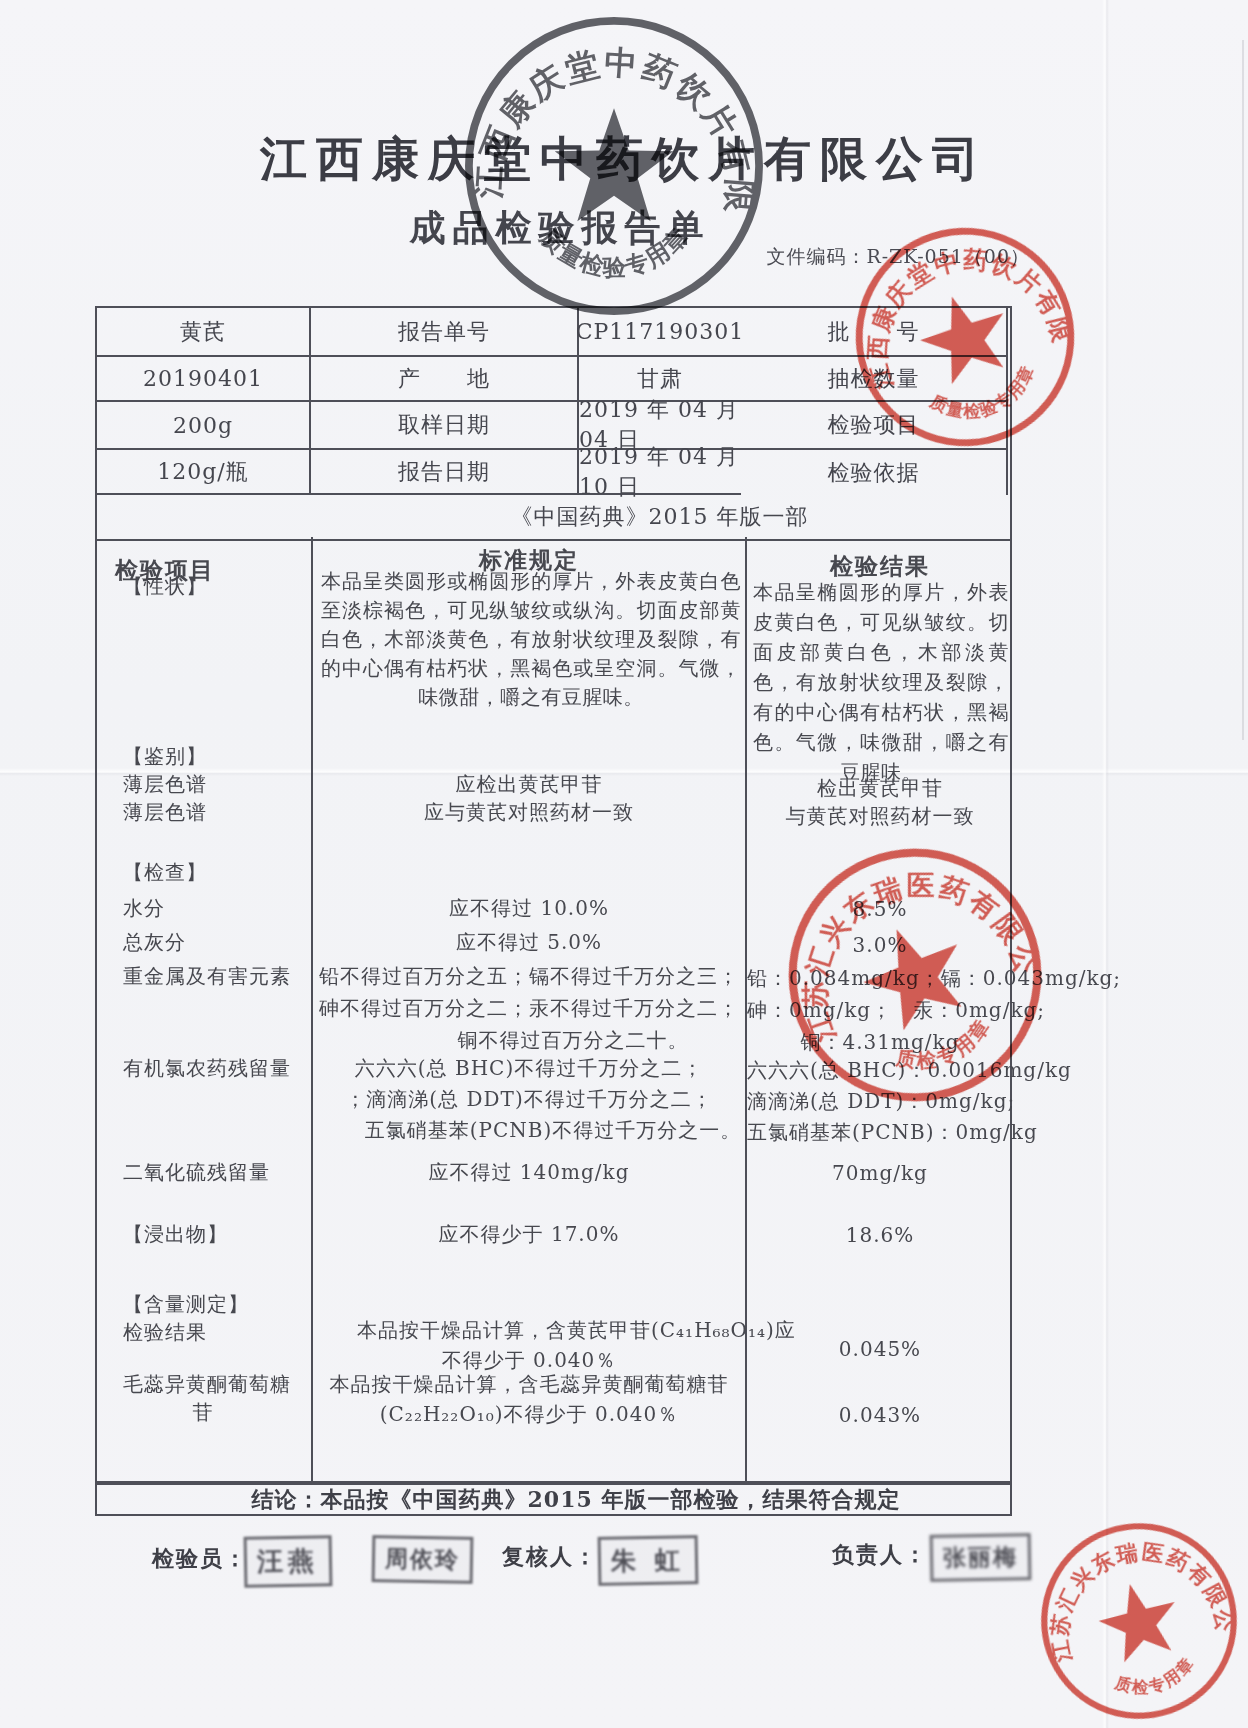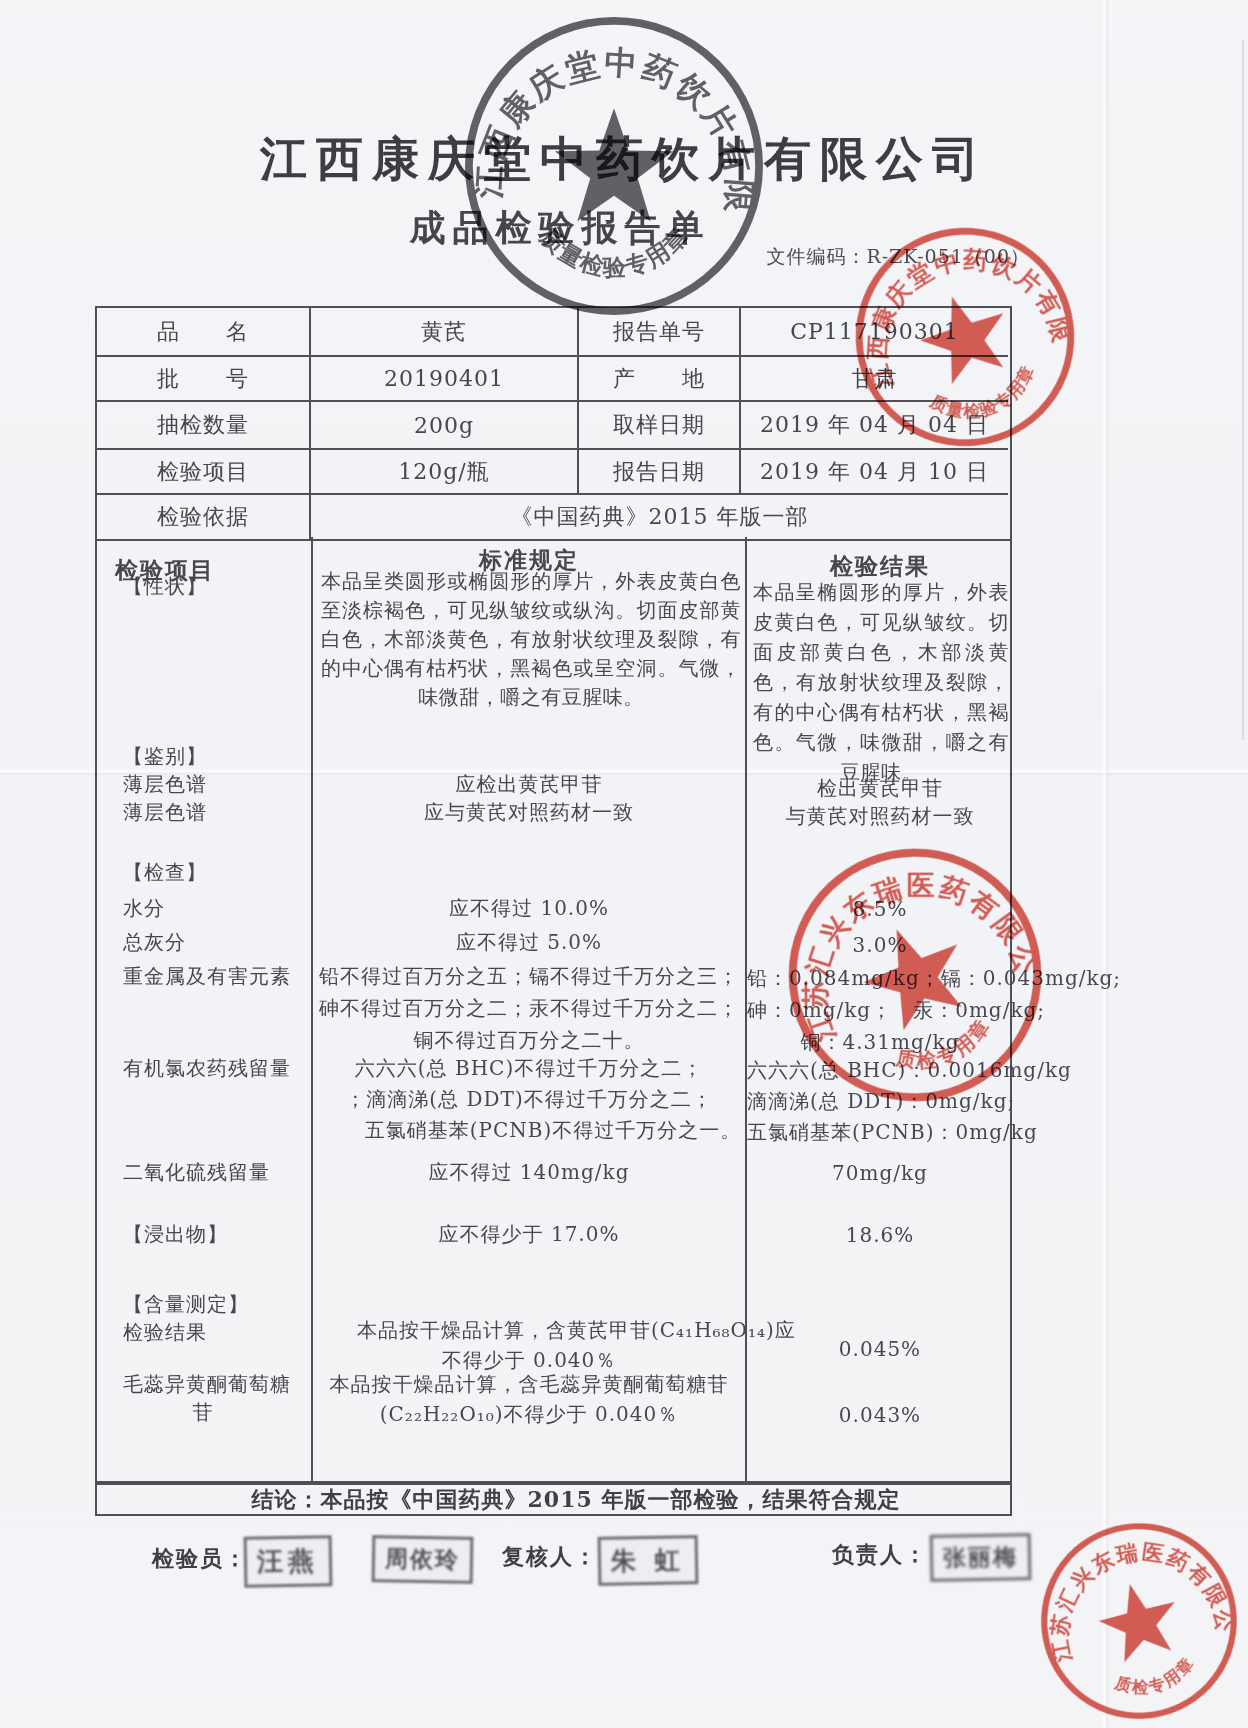--- a/index.html
+++ b/index.html
@@ -69,21 +69,20 @@
 <div class="paper">
   <div class="crease-h"></div>
   <div class="crease-v"></div>
   <div class="edge-r"></div>
 
   <div class="hdr-company">江西康庆堂中药饮片有限公司</div>
   <div class="hdr-title">成品检验报告单</div>
   <div class="doc-code">文件编码：R-ZK-051（00）</div>
 
   <div class="info-table">
-    <div class="cell">品　　名</div>
     <div class="cell">黄芪</div>
     <div class="cell">报告单号</div>
     <div class="cell last-col">CP117190301</div>
 
     <div class="cell">批　　号</div>
     <div class="cell">20190401</div>
     <div class="cell">产　　地</div>
     <div class="cell last-col">甘肃</div>
 
     <div class="cell">抽检数量</div>
@@ -125,21 +124,21 @@
     <div class="bl cs" style="top:358px;">应不得过 10.0%</div>
     <div class="bl cr" style="top:360px;">8.5%</div>
     <div class="bl ci" style="top:392px;">总灰分</div>
     <div class="bl cs" style="top:392px;">应不得过 5.0%</div>
     <div class="bl cr" style="top:396px;">3.0%</div>
     <div class="bl ci" style="top:426px;">重金属及有害元素</div>
     <div class="bl cs" style="top:426px;">铅不得过百万分之五；镉不得过千万分之三；</div>
     <div class="bl cr" style="top:428px;">铅：0.084mg/kg；镉：0.043mg/kg;</div>
     <div class="bl cs" style="top:458px;">砷不得过百万分之二；汞不得过千万分之二；</div>
     <div class="bl cr" style="top:460px;">砷：0mg/kg；　汞：0mg/kg;</div>
-    <div class="bl cs" style="top:490px;">铜不得过百万分之二十。</div>
+    <div class="bl cs" style="top:490px;margin-left:44px;">铜不得过百万分之二十。</div>
     <div class="bl cr" style="top:492px;">铜：4.31mg/kg</div>
 
     <div class="bl ci" style="top:518px;">有机氯农药残留量</div>
     <div class="bl cs" style="top:518px;">六六六(总 BHC)不得过千万分之二；</div>
     <div class="bl cr" style="top:520px;">六六六(总 BHC)：0.0016mg/kg</div>
     <div class="bl cs" style="top:549px;">；滴滴涕(总 DDT)不得过千万分之二；</div>
     <div class="bl cr" style="top:551px;">滴滴涕(总 DDT)：0mg/kg;</div>
     <div class="bl cs" style="top:580px;padding-left:24px;">五氯硝基苯(PCNB)不得过千万分之一。</div>
     <div class="bl cr" style="top:582px;">五氯硝基苯(PCNB)：0mg/kg</div>
 

